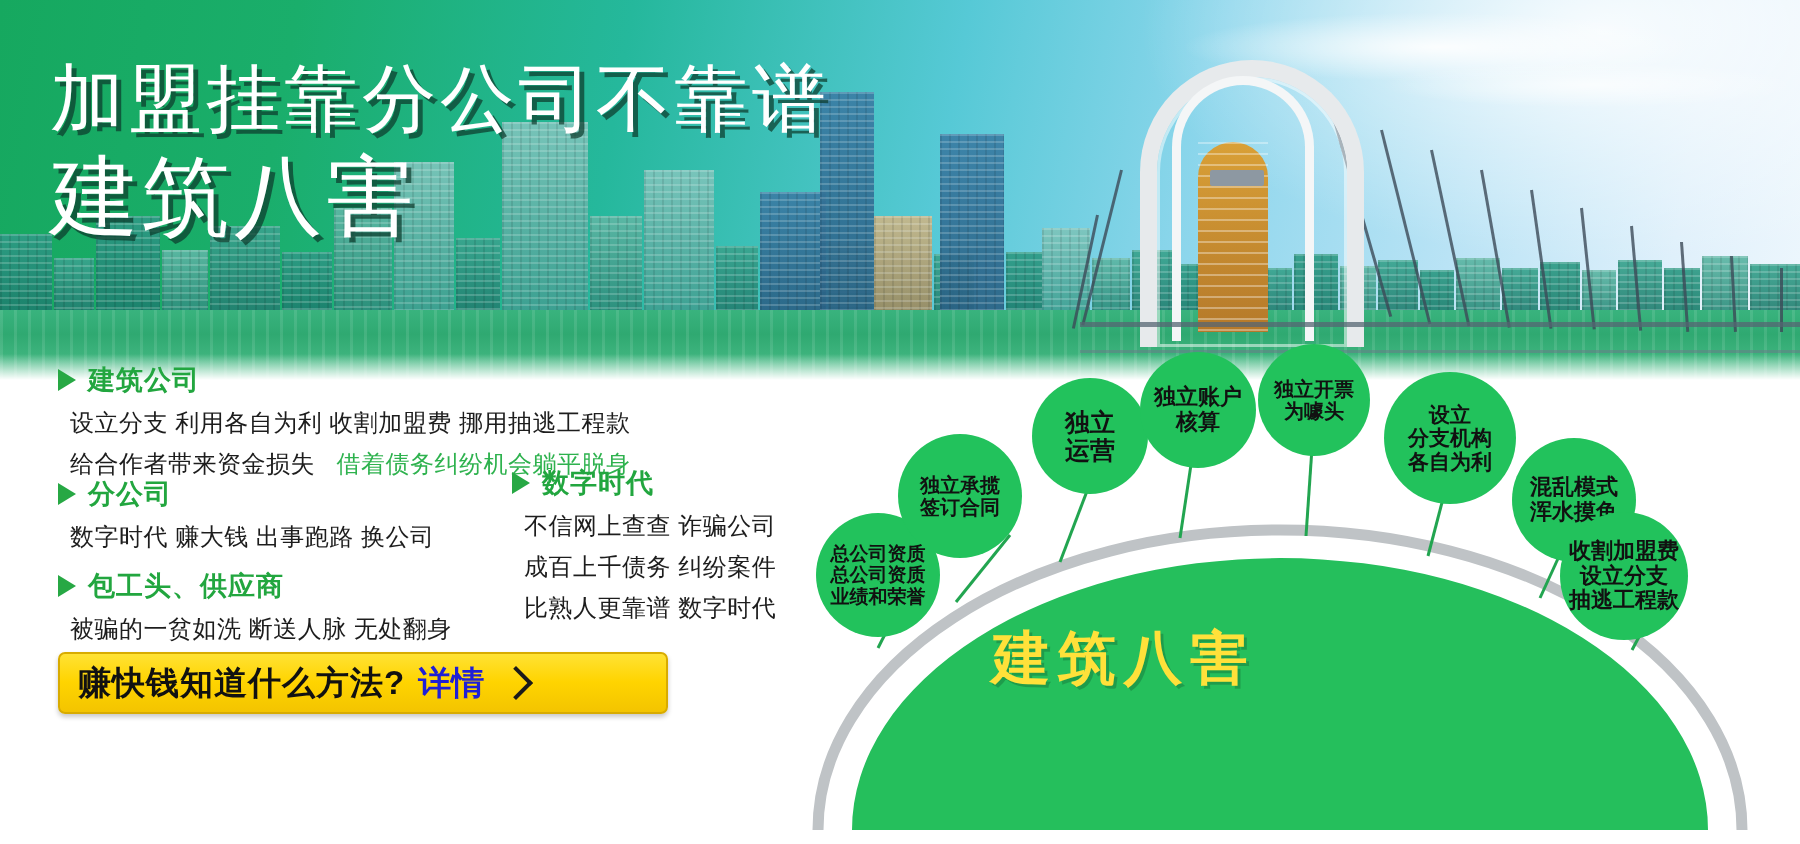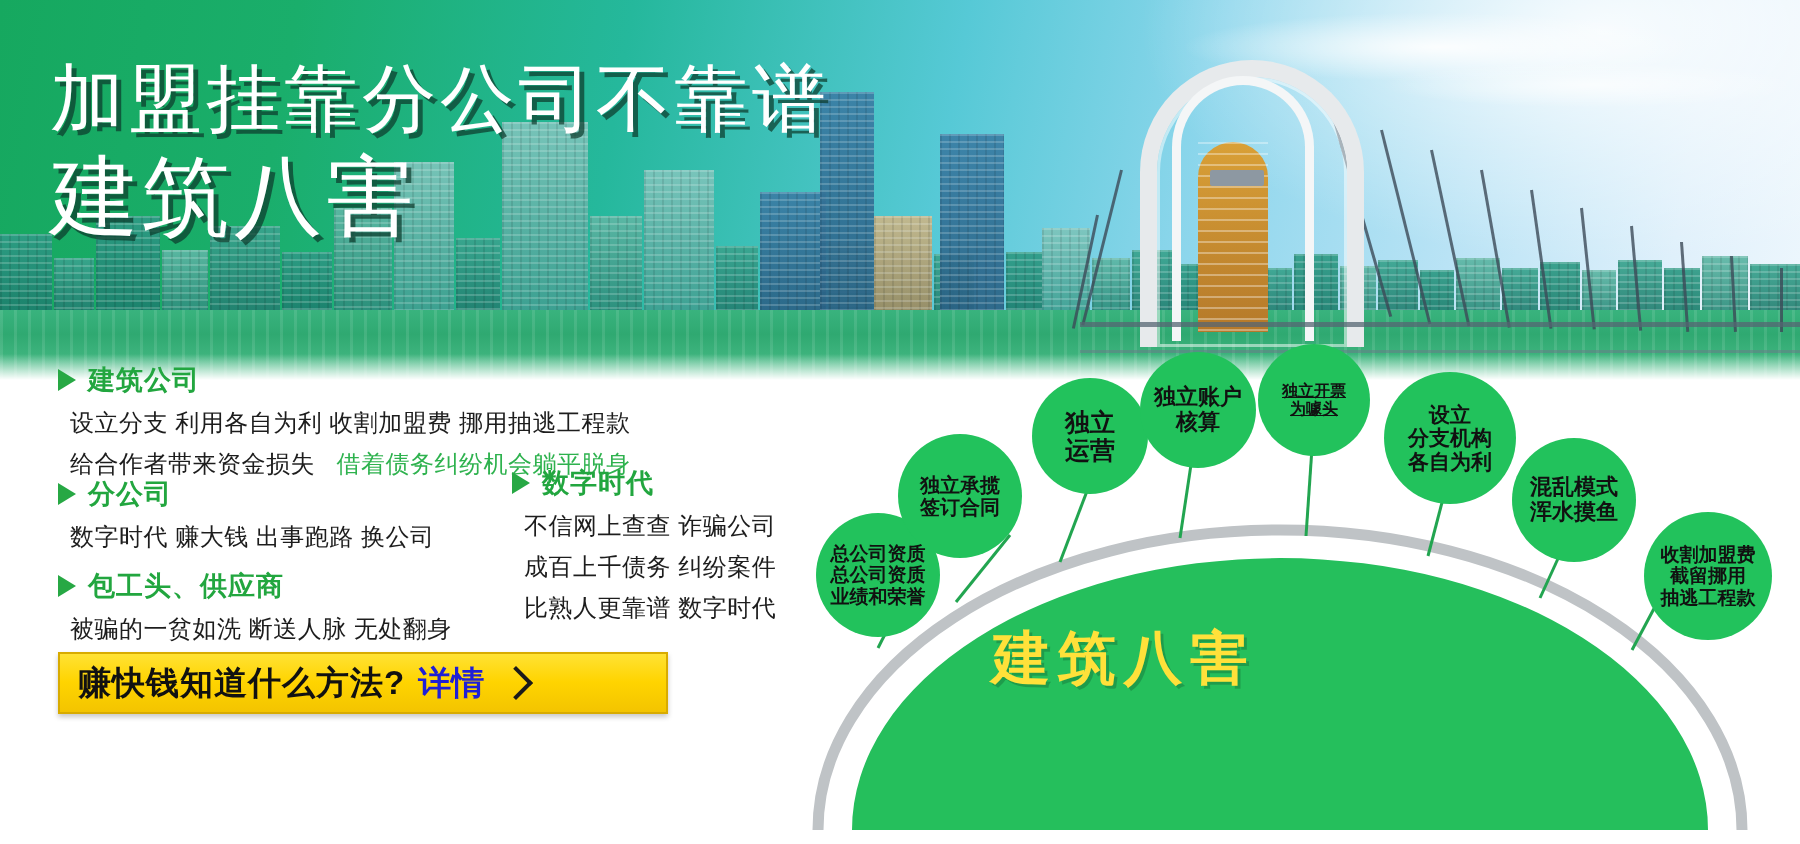--- a/index.html
+++ b/index.html
@@ -71,21 +71,21 @@
   .sec-title span{color:#22a63f;font-size:27px;font-weight:700;letter-spacing:1px;white-space:nowrap;}
   .body-line{color:#1d1d1d;font-size:24px;letter-spacing:.5px;white-space:nowrap;margin-top:9px;margin-left:12px;}
   .inline-green{color:#2eb24e;}
 
   .s1{left:58px;top:-18px;}
   .s2{left:58px;top:96px;}
   .s3{left:58px;top:188px;}
   .s4{left:512px;top:85px;}
 
   
-  .cta{position:absolute;left:58px;top:272px;width:610px;height:62px;border-radius:0;
+  .cta{position:absolute;left:58px;top:272px;width:610px;height:62px;border-radius:7px;
     background:linear-gradient(180deg,#ffe234 0%,#ffd400 48%,#f3c400 100%);
     border:2px solid #d8ab00;box-shadow:0 3px 5px rgba(0,0,0,.22);
     display:flex;align-items:center;padding:0 18px;box-sizing:border-box;cursor:pointer;}
   .cta-main{color:#111111;font-size:33px;font-weight:700;letter-spacing:1px;white-space:nowrap;}
   .cta-link{color:#1f1fd6;font-size:33px;font-weight:700;margin-left:13px;white-space:nowrap;}
   .cta-chev{margin-left:20px;width:20px;height:20px;border-right:4px solid #1a1a1a;border-top:4px solid #1a1a1a;transform:rotate(45deg);}
 
   
   .diagram{position:absolute;left:760px;top:330px;width:1040px;height:514px;}
   .diag-svg{position:absolute;left:0;top:0;width:1040px;height:514px;}
@@ -262,21 +262,21 @@
       </div>
     </div>
 
     <div class="bub" style="left:380px;top:22px;width:116px;height:116px;font-size:22px;">
       <div>
         <span>独立账户</span>
         <span>核算</span>
       </div>
     </div>
 
-    <div class="bub" style="left:498px;top:14px;width:112px;height:112px;font-size:16px;text-decoration:underline;">
+    <div class="bub" style="left:498px;top:14px;width:112px;height:112px;font-size:20px;">
       <div>
         <span>独立开票</span>
         <span>为噱头</span>
       </div>
     </div>
 
     <div class="bub" style="left:624px;top:42px;width:132px;height:132px;font-size:21px;">
       <div>
         <span>设立</span>
         <span>分支机构</span>
@@ -284,24 +284,24 @@
       </div>
     </div>
 
     <div class="bub" style="left:752px;top:108px;width:124px;height:124px;font-size:22px;">
       <div>
         <span>混乱模式</span>
         <span>浑水摸鱼</span>
       </div>
     </div>
 
-    <div class="bub" style="left:884px;top:182px;width:128px;height:128px;font-size:19px;">
+    <div class="bub" style="left:800px;top:182px;width:128px;height:128px;font-size:22px;">
       <div>
         <span>收割加盟费</span>
-        <span>截留挪用</span>
+        <span>设立分支</span>
         <span>抽逃工程款</span>
       </div>
     </div>
 
     <div class="dome-label" style="left:232px;top:290px;">建筑八害</div>
   </div>
 
 </div>
 
 </body></html>

